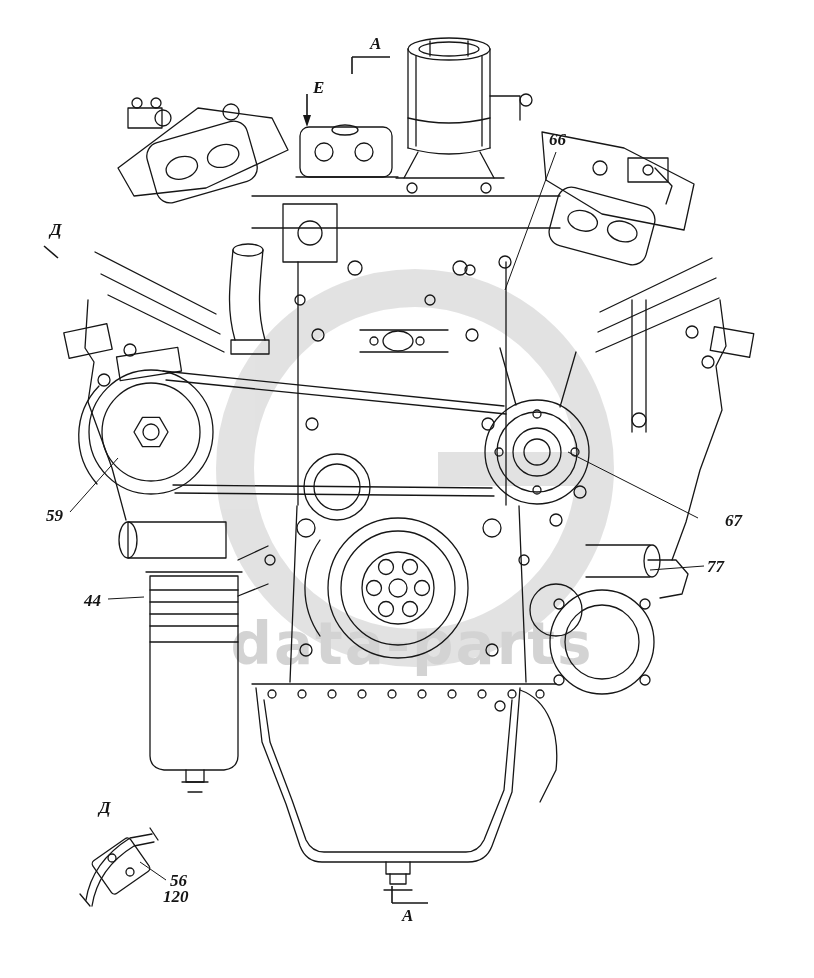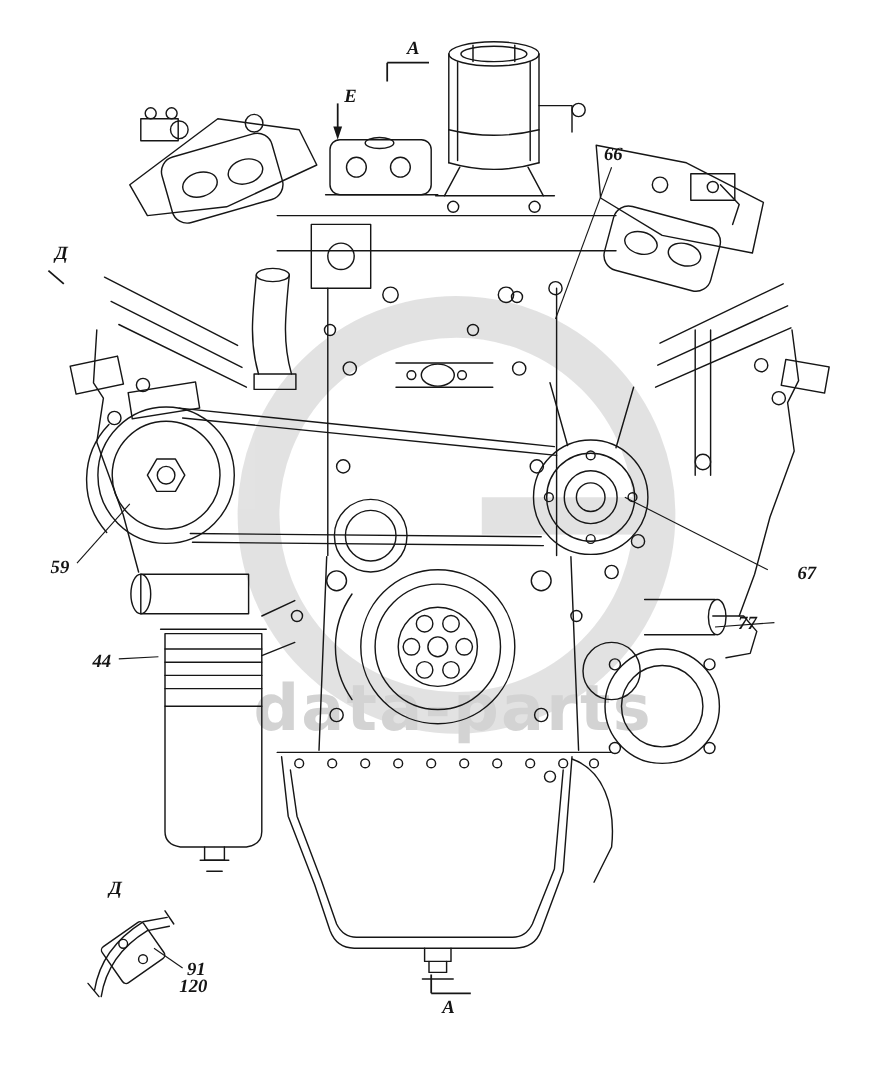--- a/index.html
+++ b/index.html
@@ -270,20 +270,20 @@
       <path d="M44 246 L58 258"></path>
     </g>
   </svg>
 
   <div class="lbl" style="left:370px;top:34px;">А</div>
   <div class="lbl" style="left:313px;top:78px;">Е</div>
   <div class="lbl" style="left:50px;top:220px;">Д</div>
   <div class="lbl" style="left:549px;top:130px;">66</div>
   <div class="lbl" style="left:46px;top:506px;">59</div>
   <div class="lbl" style="left:701px;top:511px;margin-left:24px;">67</div>
-  <div class="lbl" style="left:671px;top:557px;">77</div>
+  <div class="lbl" style="left:707px;top:557px;">77</div>
   <div class="lbl" style="left:84px;top:591px;">44</div>
   <div class="lbl" style="left:99px;top:798px;">Д</div>
-  <div class="lbl" style="left:170px;top:871px;">91</div>
+  <div class="lbl" style="left:170px;top:871px;">56</div>
   <div class="lbl" style="left:163px;top:887px;">120</div>
   <div class="lbl" style="left:402px;top:906px;">А</div>
 
 </div>
 
 </body></html>

